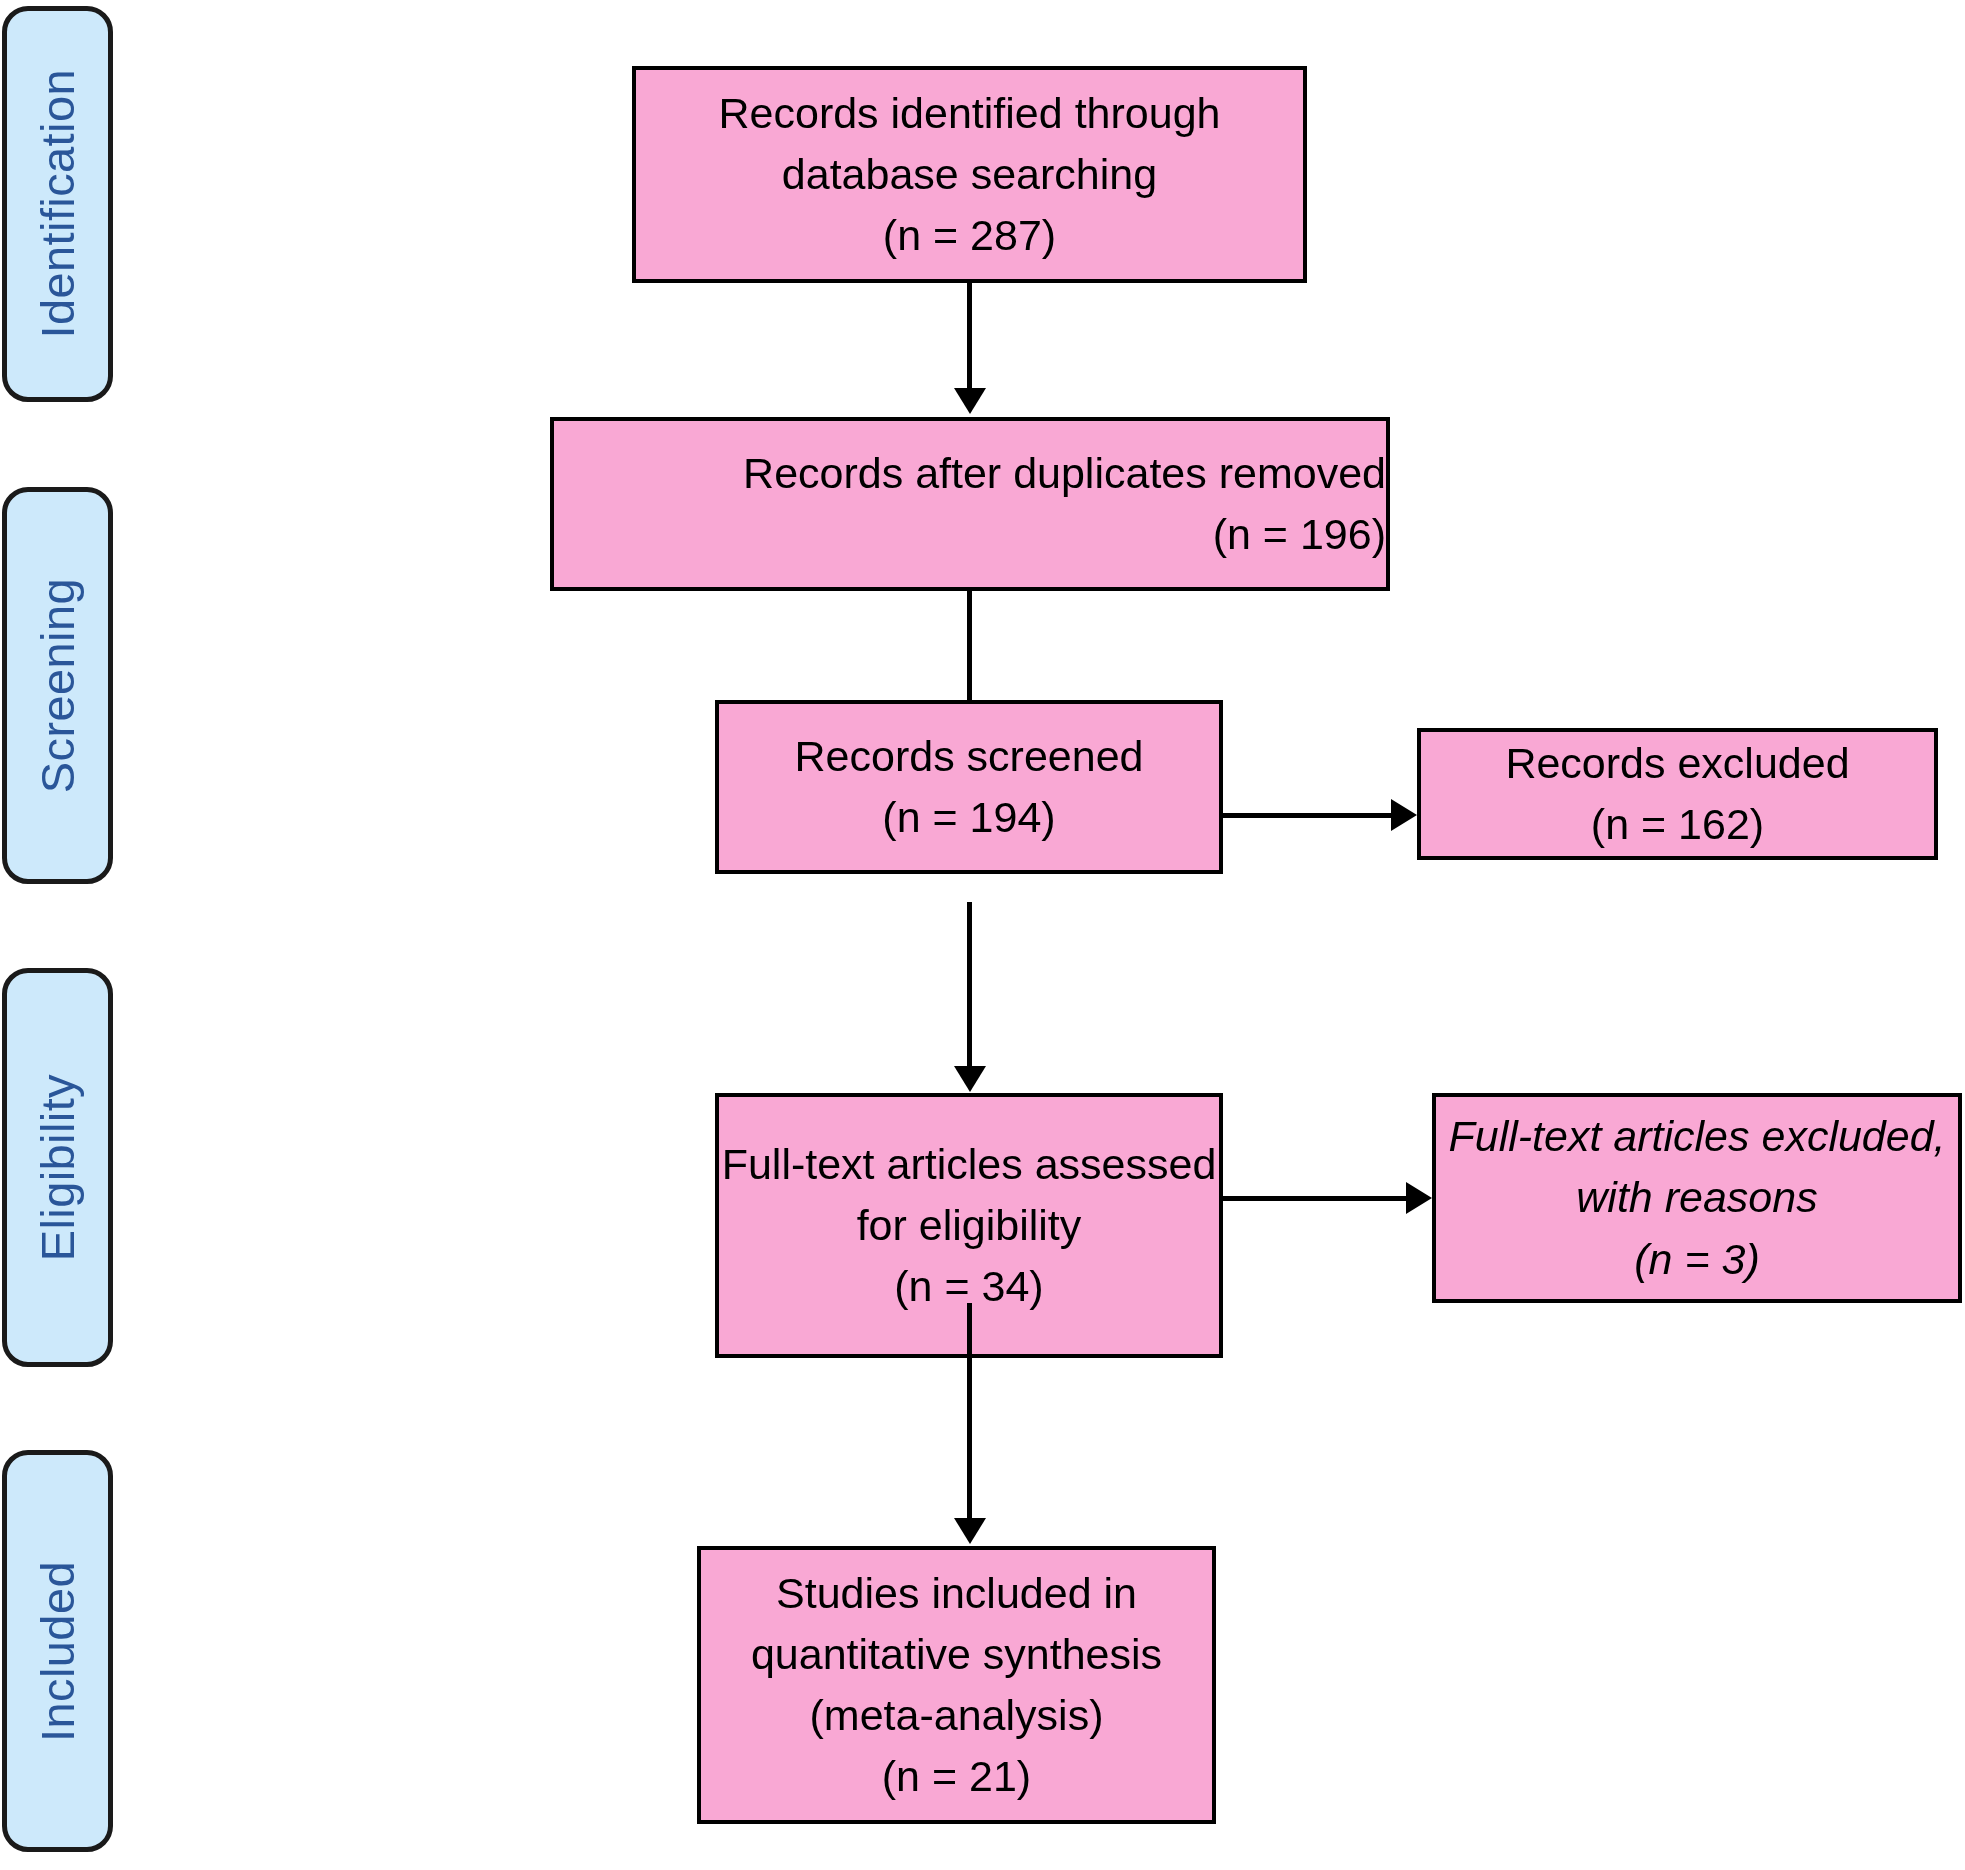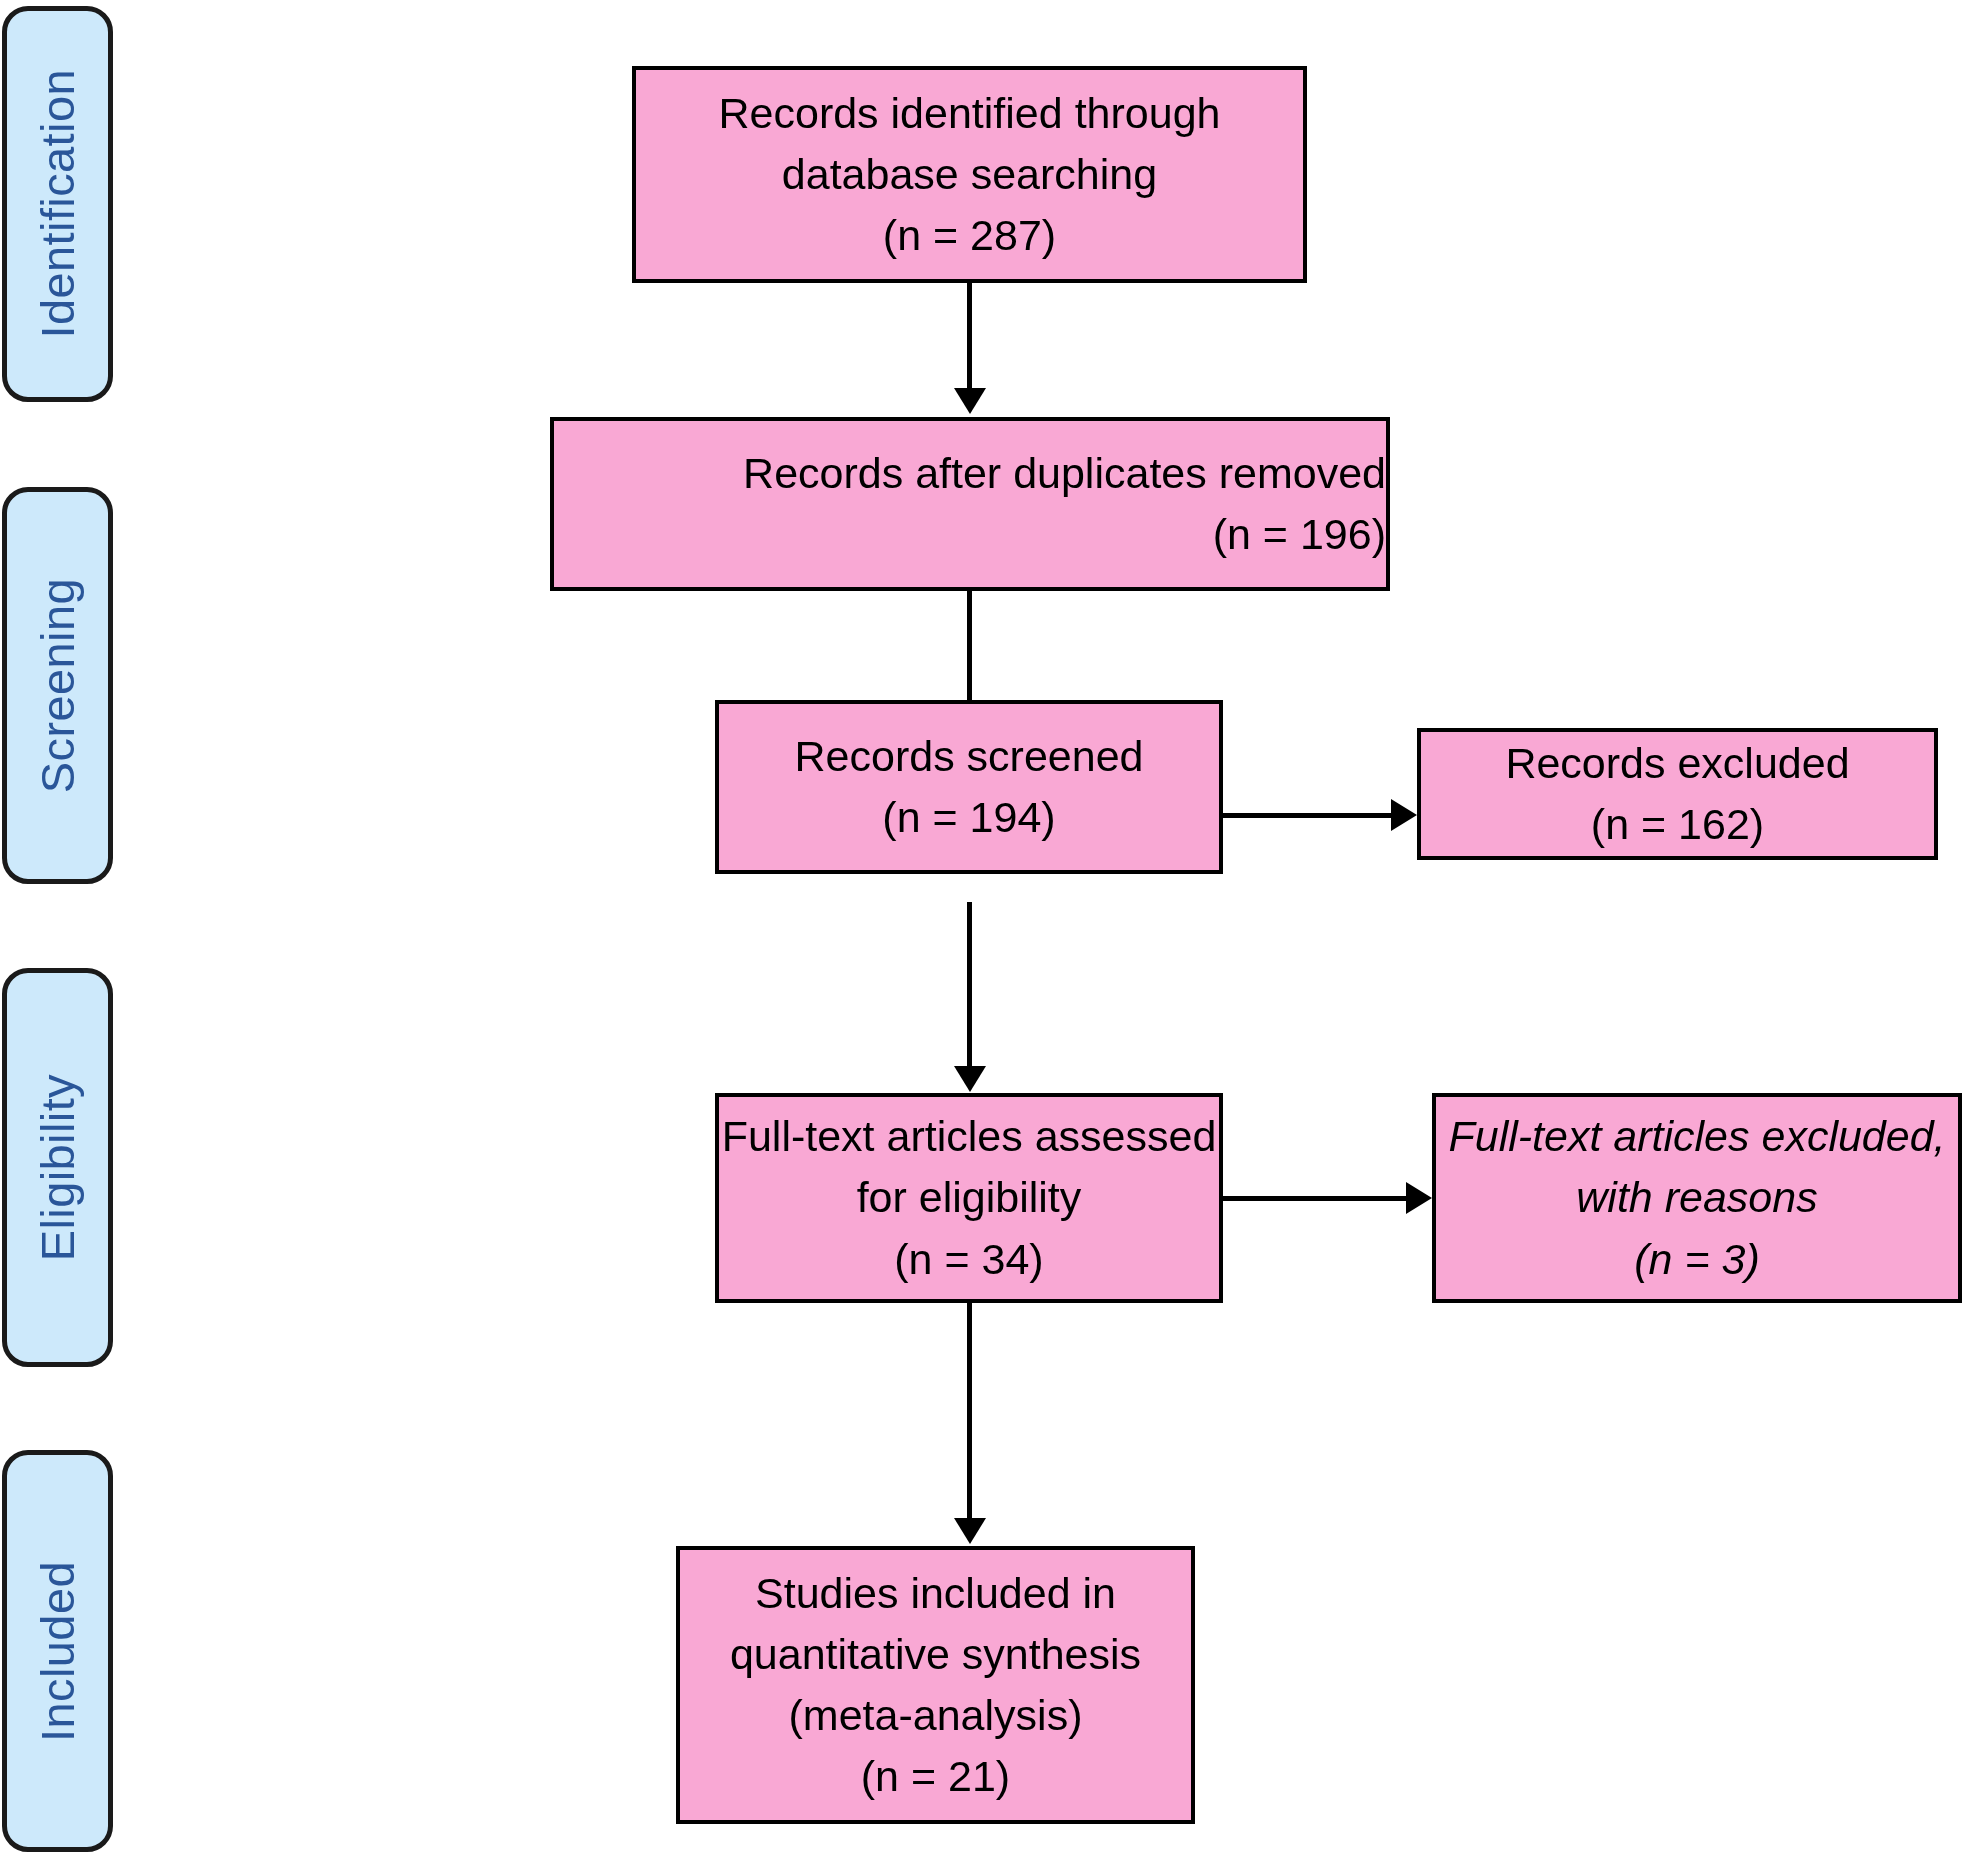--- a/index.html
+++ b/index.html
@@ -136,39 +136,39 @@
   <div class="arrow-right" style="left:1391px; top:799px;"></div>
 
   <div class="flow-box" style="left:1417px; top:728px; width:521px; height:132px;">
     <span class="ln">Records excluded</span>
     <span class="ln">(n = 162)</span>
   </div>
 
   <div class="v-line" style="left:967px; top:902px; height:166px;"></div>
   <div class="arrow-down" style="left:954px; top:1066px;"></div>
 
-  <div class="flow-box" style="left:715px; top:1093px; width:508px; height:210px;">
+  <div class="flow-box" style="left:715px; top:1093px; width:508px; height:265px;">
     <span class="ln">Full-text articles assessed</span>
     <span class="ln">for eligibility</span>
     <span class="ln">(n = 34)</span>
   </div>
 
   <div class="h-line" style="left:1223px; top:1196px; width:186px;"></div>
   <div class="arrow-right" style="left:1406px; top:1182px;"></div>
 
   <div class="flow-box" style="left:1432px; top:1093px; width:530px; height:210px;font-style:italic;">
     <span class="ln">Full-text articles excluded,</span>
     <span class="ln">with reasons</span>
     <span class="ln">(n = 3)</span>
   </div>
 
   <div class="v-line" style="left:967px; top:1303px; height:217px;"></div>
   <div class="arrow-down" style="left:954px; top:1518px;"></div>
 
-  <div class="flow-box" style="left:676px; top:1546px; width:519px; height:278px;">
+  <div class="flow-box" style="left:697px; top:1546px; width:519px; height:278px;">
     <span class="ln">Studies included in</span>
     <span class="ln">quantitative synthesis</span>
     <span class="ln">(meta-analysis)</span>
     <span class="ln">(n = 21)</span>
   </div>
 
 </div>
 
 
 </body></html>

